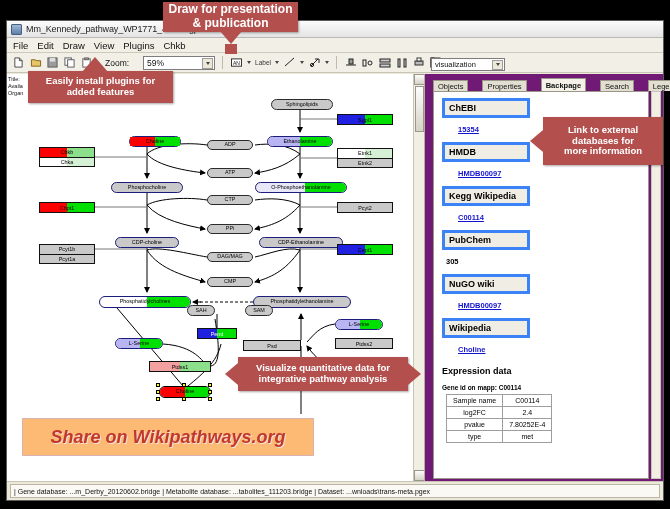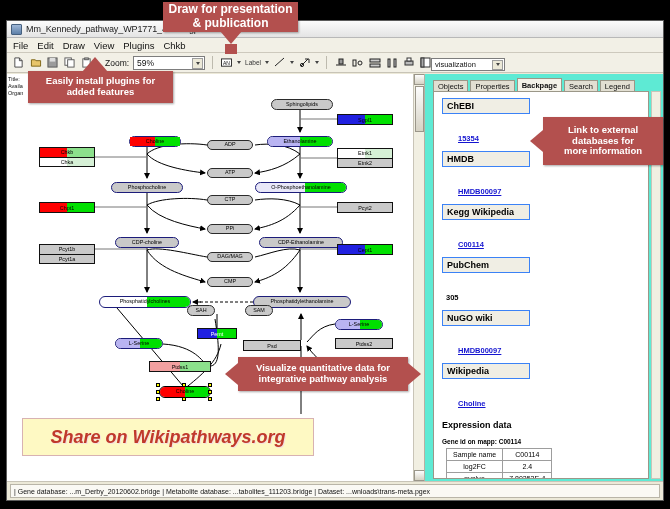--- a/index.html
+++ b/index.html
@@ -25,37 +25,37 @@
   .menubar { height:15px; background:#f2f0e6; border-bottom:1px solid #cdc9bd;
              display:flex; align-items:center; padding-left:6px; gap:9px; }
   .menubar span { font-size:9.5px; color:#111; }
 
   .toolbar { height:20px; background:#f2f0e6; border-bottom:1px solid #c8c4b7;
              display:flex; align-items:center; padding-left:5px; gap:4px;
              position:relative; }
   .tb-btn { width:13px; height:13px; display:flex; align-items:center;
             justify-content:center; }
   .tb-sep { width:1px; height:13px; background:#bdbaae; margin:0 3px; }
-  .zoom-lbl { font-size:8.5px; color:#111; margin-left:8px; margin-right:0; }
+  .zoom-lbl { font-size:8.5px; color:#111; margin-left:8px; margin-right:10px; }
   .zoom-combo { width:72px; height:14px; background:#fff; border:1px solid #7d7d7d;
                 display:flex; align-items:center; font-size:8.5px; padding-left:3px;
                 color:#111; position:relative; }
   .zoom-combo .arrow { position:absolute; right:1px; top:1px; width:11px; height:11px;
                 background:#ece9d8; border:1px solid #9d9d9d;
                 display:flex; align-items:center; justify-content:center; }
   .mini-caret { width:0;height:0;border-left:2.5px solid transparent;
            border-right:2.5px solid transparent;border-top:3px solid #444; }
   .tb-lbl { font-size:6.5px; color:#333; }
 
   
   .body-split { position:absolute; left:0; top:53px; right:0; bottom:19px;
                 display:flex; }
   .canvas-wrap { position:relative; width:418px; background:#fff;
                  border-right:1px solid #b4b0a4; overflow:hidden; }
-  .side-wrap { position:relative; flex:1; background:#5eead4; }
+  .side-wrap { position:relative; flex:1; background:#701a75; }
 
   
   .titlecol { position:absolute; left:0; top:0; width:22px; height:100%;
               background:#fff; font-size:5.5px; color:#111; padding:2px 1px; }
   .titlecol div { line-height:7px; }
 
   
   .vscroll { position:absolute; right:0; top:0; width:11px; height:100%;
              background:#f1efe2; border-left:1px solid #c8c4b7; }
   .vscroll .thumb { position:absolute; left:1px; top:12px; width:9px; height:46px;
@@ -92,32 +92,32 @@
 
   
   .vis-combo { position:absolute; left:6px; top:-16px; width:74px; height:13px;
                background:#fff; border:1px solid #7d7d7d; font-size:7.5px;
                display:flex; align-items:center; padding-left:3px; color:#111; }
   .vis-combo .arrow { position:absolute; right:1px; top:0.5px; width:11px; height:10px;
                background:#ece9d8; border:1px solid #9d9d9d;
                display:flex; align-items:center; justify-content:center; }
 
   .tabstrip { position:absolute; left:8px; top:4px; right:4px; height:13px;
-              display:flex; align-items:flex-end; gap:2px; }
+              display:flex; align-items:flex-end; gap:14px; }
   .tab { height:11px; padding:0 4px; font-size:7.5px; background:#e2dfd2;
          border:1px solid #9b9788; border-bottom:none; color:#111;
          display:flex; align-items:center; }
   .tab.active { background:#f4f2e8; height:13px; font-weight:bold; }
 
   .backpage { position:absolute; left:8px; top:17px; right:14px; bottom:2px;
               background:#fff; border:1px solid #9b9788; overflow:hidden;
               padding:6px 8px; }
-  .bp-head { border:1px solid #3b82f6; background:#f0eee4; font-size:9px;
+  .bp-head { border:3px solid #3b82f6; background:#f0eee4; font-size:9px;
              font-weight:bold; color:#000; padding:2px 4px; width:88px;
-             margin-bottom:13px; }
+             margin-bottom:0; }
   .bp-link { font-size:7.5px; color:#1414d0; text-decoration:underline;
              margin-left:16px; margin-bottom:8px; display:inline-block;
              font-weight:bold; }
   .bp-plain { font-size:7.5px; color:#000; margin-left:4px; margin-bottom:8px;
              display:inline-block; font-weight:bold; }
   .bp-exp { font-size:9px; font-weight:bold; color:#000; margin:4px 0 8px 0; }
   .bp-gene { font-size:6.5px; font-weight:bold; color:#000; margin-bottom:3px; }
   table.exp { border-collapse:collapse; margin-left:4px; border:1px solid #555; }
   table.exp td { border:1px solid #9d9d9d; font-size:7px; text-align:center;
                  padding:2px 6px; color:#000; background:#fff; }
@@ -147,21 +147,21 @@
              border-bottom:15px solid #b3504e; }
   .arrow-stem { position:absolute; background:#b3504e; z-index:50; }
   .arrow-left { position:absolute; width:0;height:0; z-index:50;
              border-top:11px solid transparent; border-bottom:11px solid transparent;
              border-right:13px solid #b3504e; }
   .arrow-right { position:absolute; width:0;height:0; z-index:50;
              border-top:11px solid transparent; border-bottom:11px solid transparent;
              border-left:13px solid #b3504e; }
 
   .share-box { position:absolute; left:22px; top:418px; width:292px; height:38px;
-               background:#fef9c3; border:1px solid #d8b2b2; z-index:55;
+               background:#fdba74; border:1px solid #d8b2b2; z-index:55;
                display:flex; align-items:center; justify-content:center; }
   .share-box span { font-size:18px; font-weight:bold; font-style:italic;
                color:#c0392b; text-shadow:1px 1px 0 #f3dede; }
 </style>
 </head>
 <body>
 
 <div id="root">
 
   <div class="window">

